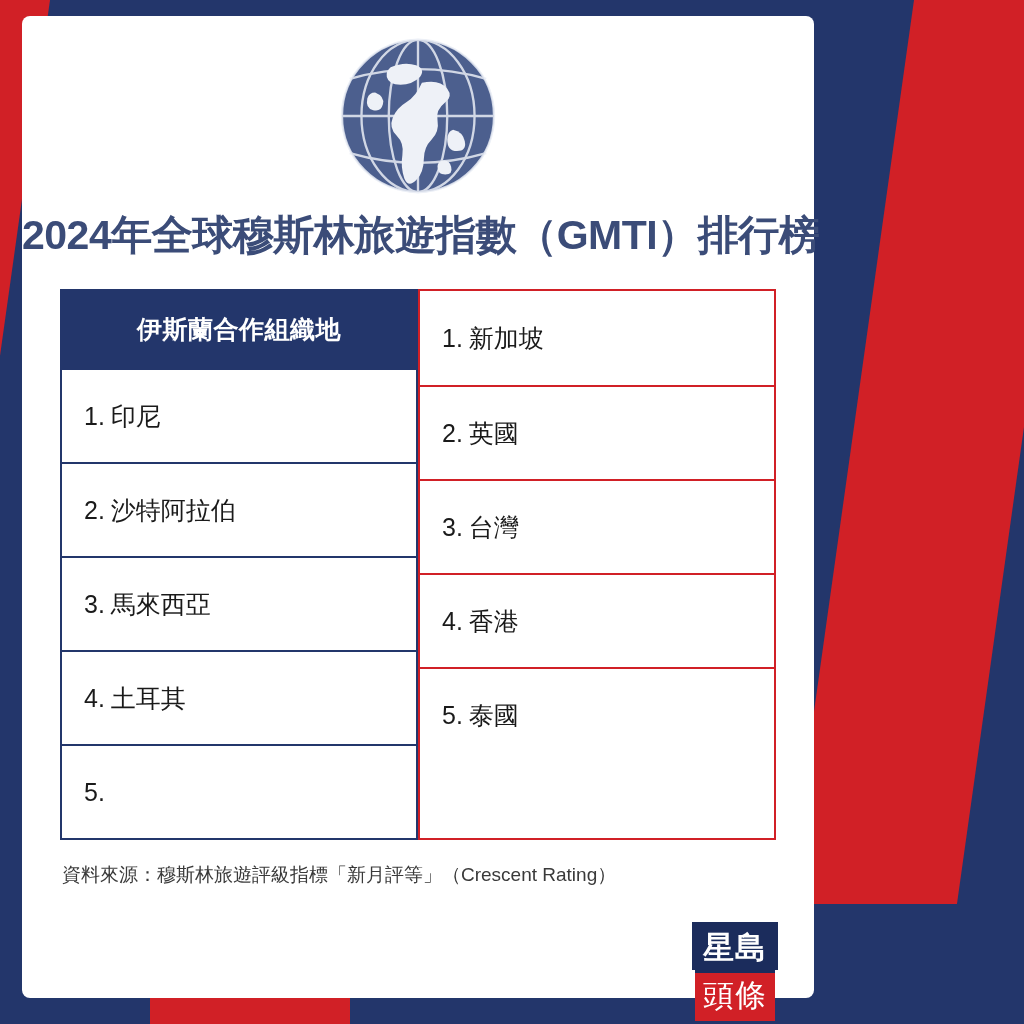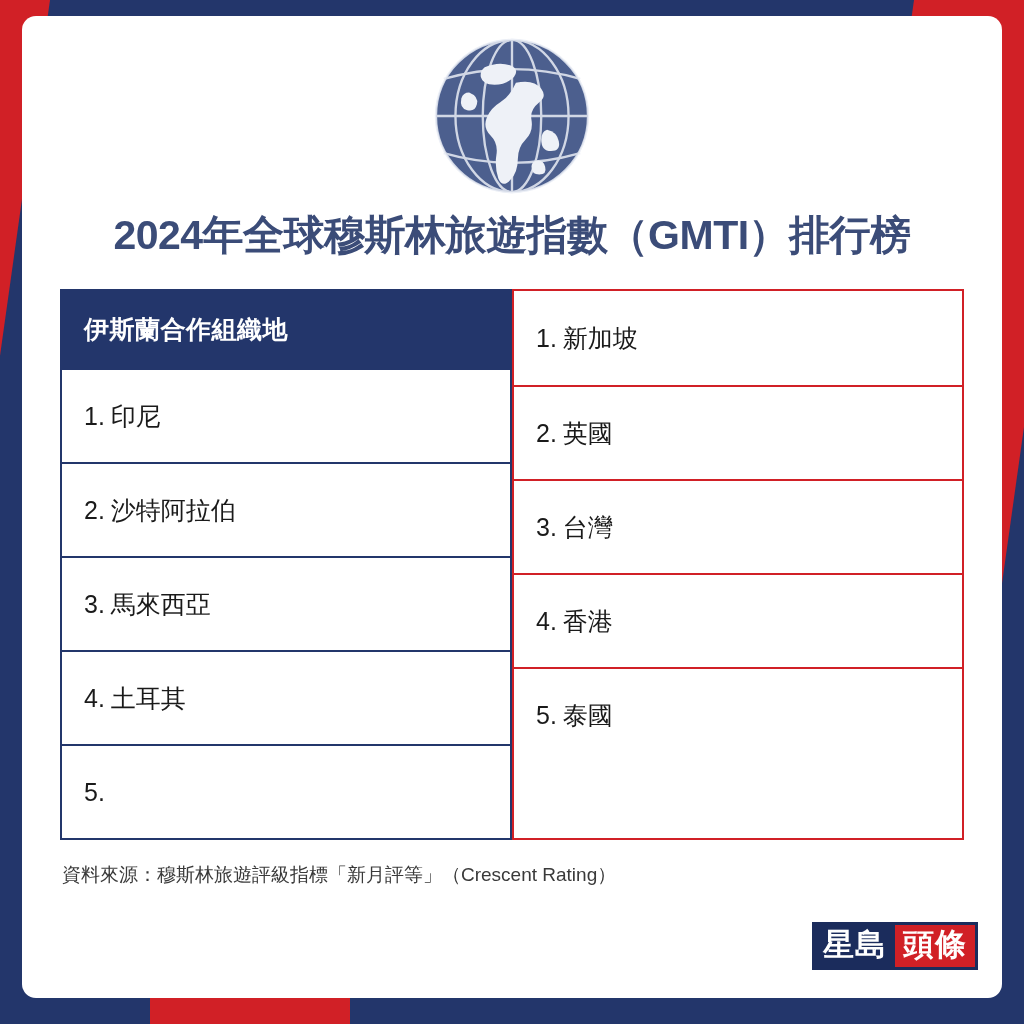--- a/index.html
+++ b/index.html
@@ -52,24 +52,24 @@
     left: 150px; bottom: 0;
     width: 200px; height: 120px;
     background: #d12026;
   }
 
   
   .card {
     position: absolute;
     left: 22px;
     top: 16px;
-    width: 980px;
+    width: 792px;
     height: 982px;
     background: #ffffff;
-    border-radius: 14px;
+    border-radius: 8px;
   }
 
   
   .globe-wrap {
     width: 100%;
     display: flex;
     justify-content: center;
     padding-top: 22px;
   }
   .globe {
@@ -85,20 +85,21 @@
     font-weight: bold;
     color: #3b4c78;
     letter-spacing: -0.5px;
     white-space: nowrap;
   }
 
   
   .tables {
     display: flex;
     padding: 26px 38px 0 38px;
+    text-align: center;
   }
   .table {
     flex: 1 1 0;
     border: 2px solid #23366b;
     background: #fff;
   }
   .table.red { border-color: #d12026; }
 
   .thead {
     background: #23366b;
@@ -128,43 +129,44 @@
   .source {
     padding: 22px 30px 0 40px;
     font-size: 19px;
     color: #3a3a3a;
     letter-spacing: 0;
   }
 
   
   .logo {
     position: absolute;
-    right: 24px;
+    right: 36px;
     bottom: 28px;
     display: flex;
     align-items: stretch;
     height: 48px;
     border: 3px solid #1b2c5c;
     background: #ffffff;
+    flex-direction: column;
   }
   .logo-blue {
     background: #1b2c5c;
     color: #ffffff;
     font-size: 31px;
     font-weight: bold;
     padding: 2px 8px 4px 8px;
     display: flex;
     align-items: center;
     letter-spacing: 1px;
   }
   .logo-red {
     background: #d12026;
     color: #ffffff;
     font-size: 31px;
-    font-weight: bold;
+    font-weight: normal;
     padding: 2px 8px 4px 8px;
     display: flex;
     align-items: center;
     letter-spacing: 1px;
   }
 </style>
 </head>
 <body>
 
 <div class="bg">

